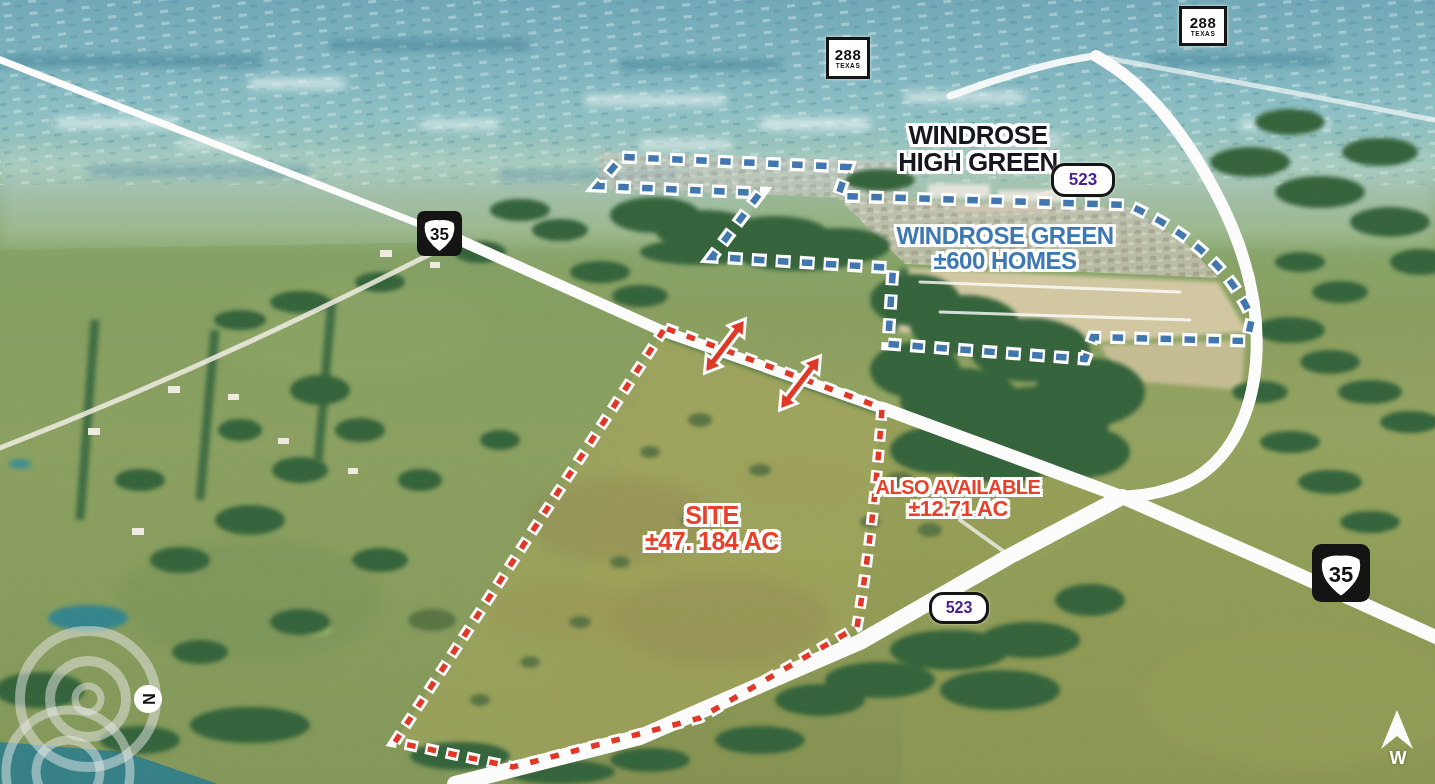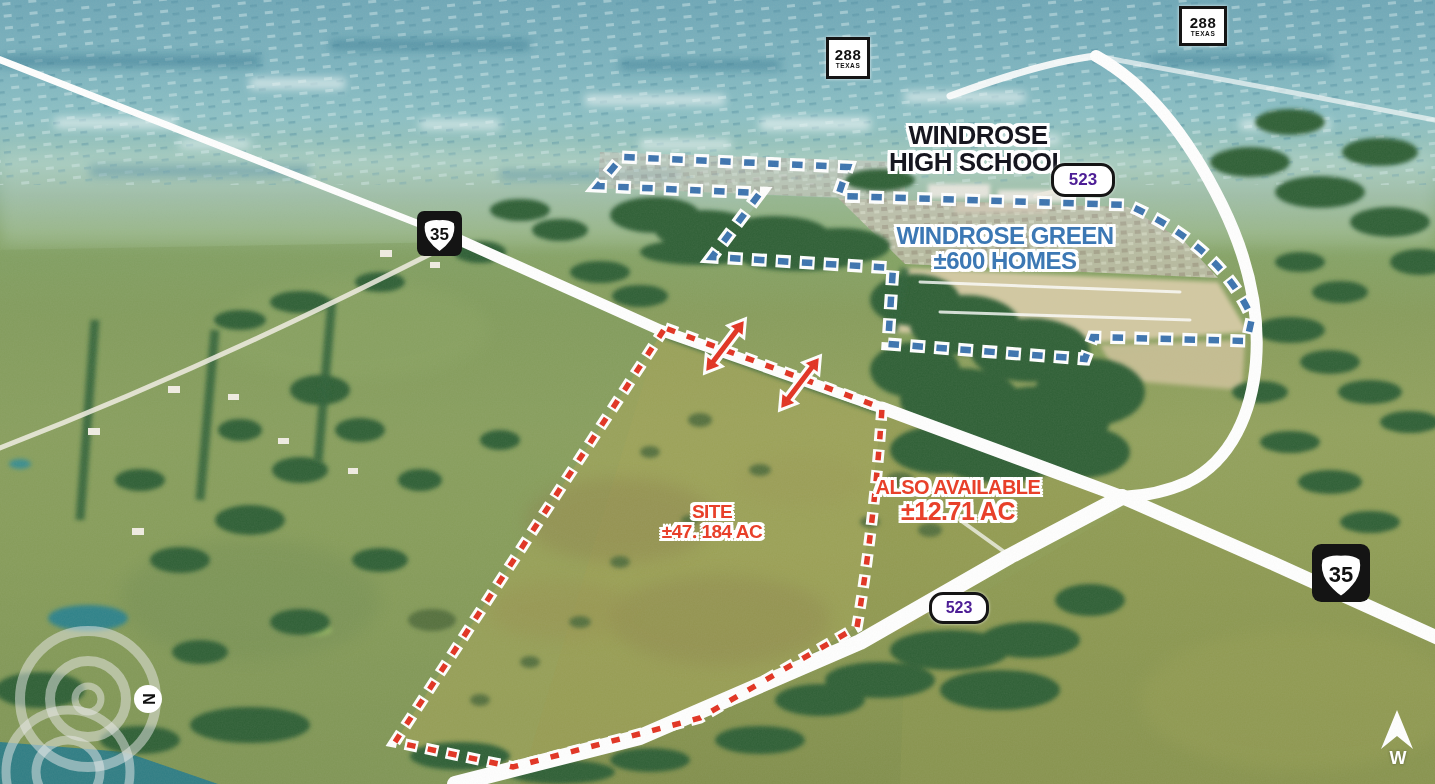--- a/index.html
+++ b/index.html
@@ -13,23 +13,23 @@
   }
   #stage svg.art{position:absolute;left:0;top:0;}
   .lbl{position:absolute;text-align:center;font-weight:800;line-height:1.04;
        letter-spacing:-0.5px;white-space:nowrap;
        text-shadow:-3px -3px 0 #fff,0 -3px 0 #fff,3px -3px 0 #fff,-3px 0 0 #fff,
                    3px 0 0 #fff,-3px 3px 0 #fff,0 3px 0 #fff,3px 3px 0 #fff,
                    -2px -2px 0 #fff,2px -2px 0 #fff,-2px 2px 0 #fff,2px 2px 0 #fff;}
   .lbl .l2{display:block;}
   .school{color:#16161f;font-size:26px;}
   .windrose{color:#3c78b4;font-size:24px;}
-  .sitelbl{color:#e8402a;font-size:19px;}
+  .sitelbl{color:#e8402a;font-size:25px;}
   .alsolbl{color:#e8402a;font-size:20px;}
-  .alsolbl .l2{font-size:25px;}
+  .alsolbl .l2{font-size:22px;}
   
   .sh288{position:absolute;background:#fff;border:3px solid #151515;border-radius:0;
          display:flex;flex-direction:column;align-items:center;justify-content:center;
          color:#111;box-shadow:0 0 3px rgba(255,255,255,.8);}
   .sh288 .num{font-weight:700;font-size:15px;line-height:15px;letter-spacing:.5px;}
   .sh288 .st{font-weight:700;font-size:6.5px;line-height:8px;letter-spacing:.6px;}
   .sh523{position:absolute;background:#fff;border:3.5px solid #151515;border-radius:14px;
          display:flex;align-items:center;justify-content:center;color:#4c1d95;
          font-weight:700;box-shadow:0 0 3px rgba(255,255,255,.7);}
   .us35{position:absolute;}
@@ -278,21 +278,21 @@
       <circle cx="68" cy="772" r="62" stroke-width="9"></circle>
     </g>
 
     <polygon points="1397,710 1381,749 1397,736 1413,749" fill="#ffffff"></polygon>
 
     <rect x="0" y="0" width="1435" height="784" filter="url(#grain)"></rect>
   </svg>
 
   <div class="lbl school" style="left:858px;top:122px;width:240px;">
     <span>WINDROSE</span>
-    <span class="l2">HIGH SCHOOL</span>
+    <span class="l2">HIGH GREEN</span>
   </div>
 
   <div class="lbl windrose" style="left:880px;top:224px;width:250px;">
     <span>WINDROSE GREEN</span>
     <span class="l2">±600 HOMES</span>
   </div>
 
   <div class="lbl sitelbl" style="left:612px;top:502px;width:200px;">
     <span>SITE</span>
     <span class="l2">±47. 184 AC</span>

